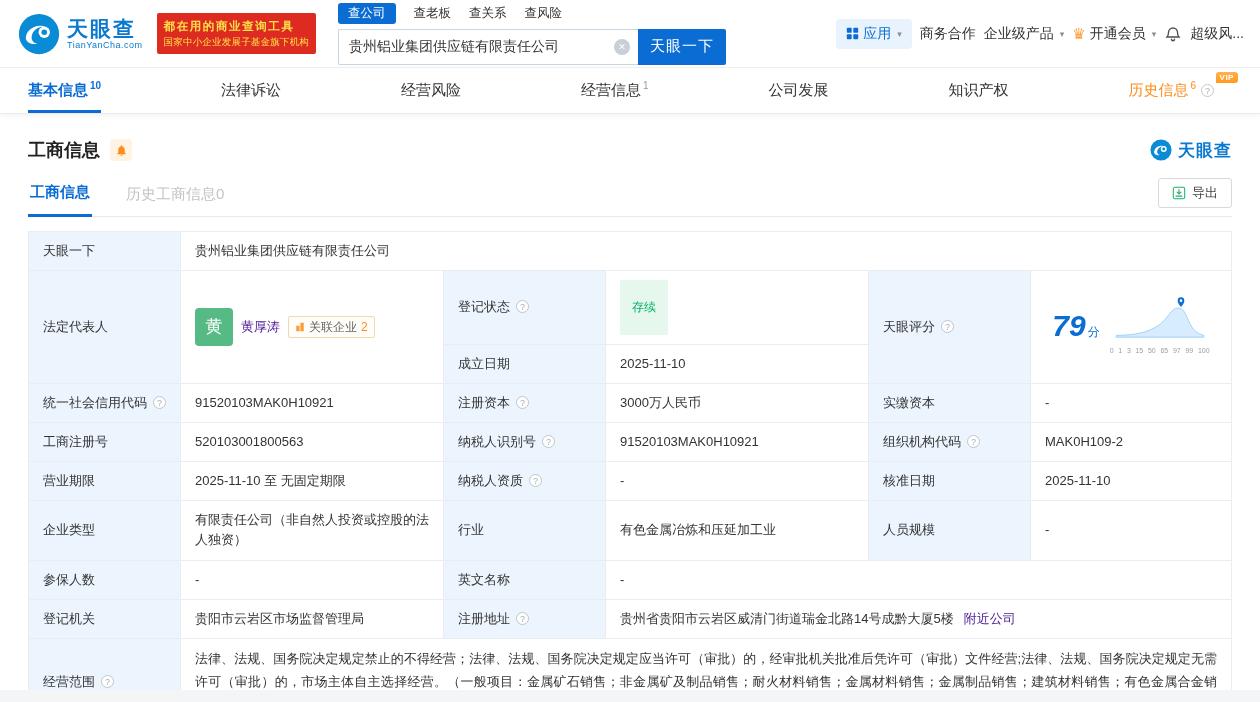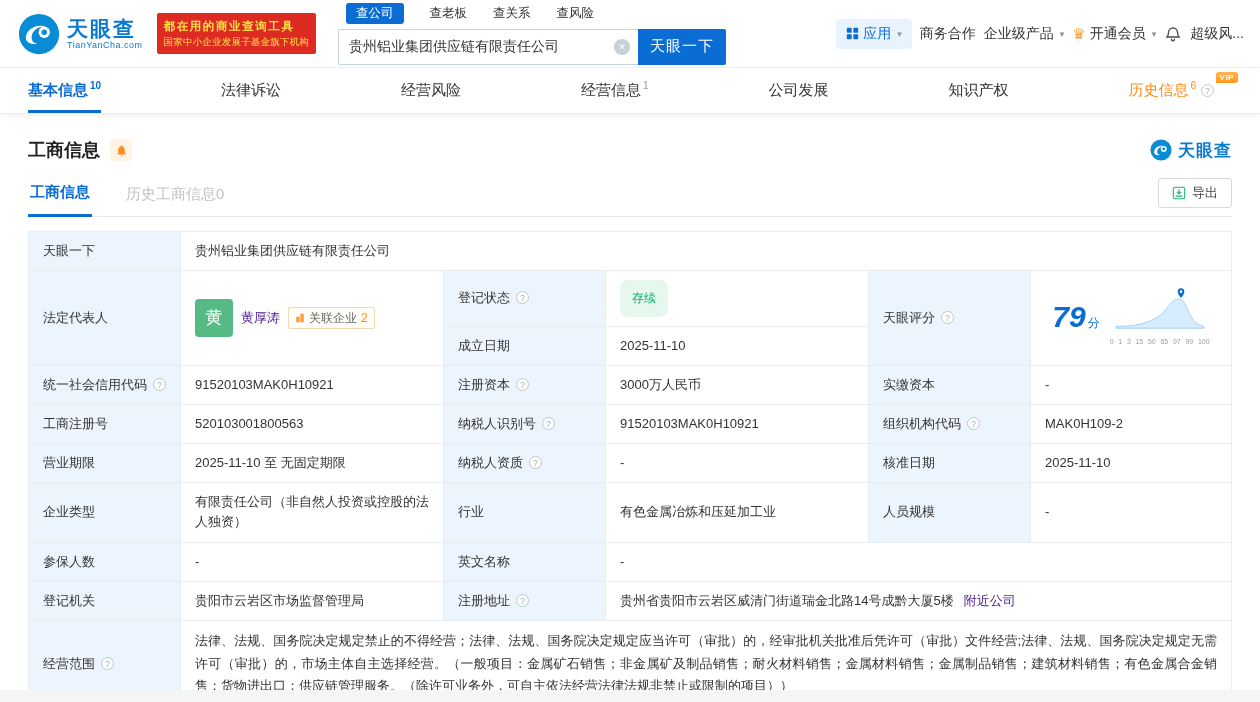--- a/index.html
+++ b/index.html
@@ -22,21 +22,21 @@
   .logo-title{ font-size:21px; font-weight:700; color:#0a7ad0; letter-spacing:2px; line-height:1.1;}
   .logo-domain{ font-size:9px; color:#0a7ad0; letter-spacing:.5px;}
   .slogan{
     background:#de2b21; color:#fde047; padding:5px 7px; border-radius:2px;
     line-height:1.45; flex:0 0 auto;
   }
   .slogan-l1{ font-size:11.5px; font-weight:700; letter-spacing:1.6px;}
   .slogan-l2{ font-size:9.5px; letter-spacing:.2px;}
   .search-block{ margin-left:8px; flex:0 0 auto;}
   .search-tabs{ display:flex; align-items:center; gap:18px; margin-bottom:5px; font-size:12.5px;}
-  .stab{ color:#333; cursor:pointer; padding:2px 0;margin-left:8px;}
+  .stab{ color:#333; cursor:pointer; padding:2px 0;}
   .stab.active{ background:#0b6dd3; color:#fff; padding:2px 10px; border-radius:3px;}
   .search-row{ display:flex; align-items:stretch; height:36px;}
   .search-input-wrap{ position:relative; width:300px; border:1px solid #c8d6e2; border-right:none; border-radius:2px 0 0 2px; background:#fff;}
   .search-input-wrap input{
     width:100%; height:100%; border:none; outline:none; font-size:14px;
     padding:0 30px 0 10px; color:#333; background:transparent;
     font-family:inherit;
   }
   .clear-icon{
     position:absolute; right:8px; top:9px; width:16px; height:16px;
@@ -115,22 +115,22 @@
     width:38px; height:38px; background:#55ba83; border-radius:4px; color:#fff;
     font-size:17px; display:flex; align-items:center; justify-content:center; cursor:pointer; flex:0 0 auto;
   }
   a.link, .link{ color:#4c1d95; text-decoration:none; cursor:pointer;}
   .related-badge{
     display:inline-flex; align-items:center; gap:4px; border:1px solid #f0dab2;
     background:#fffdf7; padding:1px 6px; border-radius:2px; font-size:12px; color:#666; cursor:pointer;
   }
   .related-badge .num{ color:#ff8c1a;}
   .status-badge{
-    display:inline-block; background:#e6f7ee; color:#00b368; padding:9px 12px;
-    font-size:12px; border-radius:8px;
+    display:inline-block; background:#e6f7ee; color:#00b368; padding:18px 12px;
+    font-size:12px; border-radius:2px;
   }
   .score-cell{ padding:4px 6px !important;}
   .score-wrap{ display:flex; align-items:center; justify-content:center; gap:10px; cursor:pointer;}
   .score-num{ font-size:30px; font-weight:700; font-style:italic; color:#0b6dd3; line-height:1;}
   .score-unit{ font-size:12px; color:#0b6dd3; margin-left:2px; font-style:normal; font-weight:400;}
   .score-chart{ width:100px;}
   .ticks{ display:flex; justify-content:space-between; width:100px; font-size:7px; color:#9aa0a6; margin-top:1px;}
   .scope-cell{ line-height:1.75 !important; text-align:justify;}
   .addr-link{ margin-left:10px; white-space:nowrap;}
 

